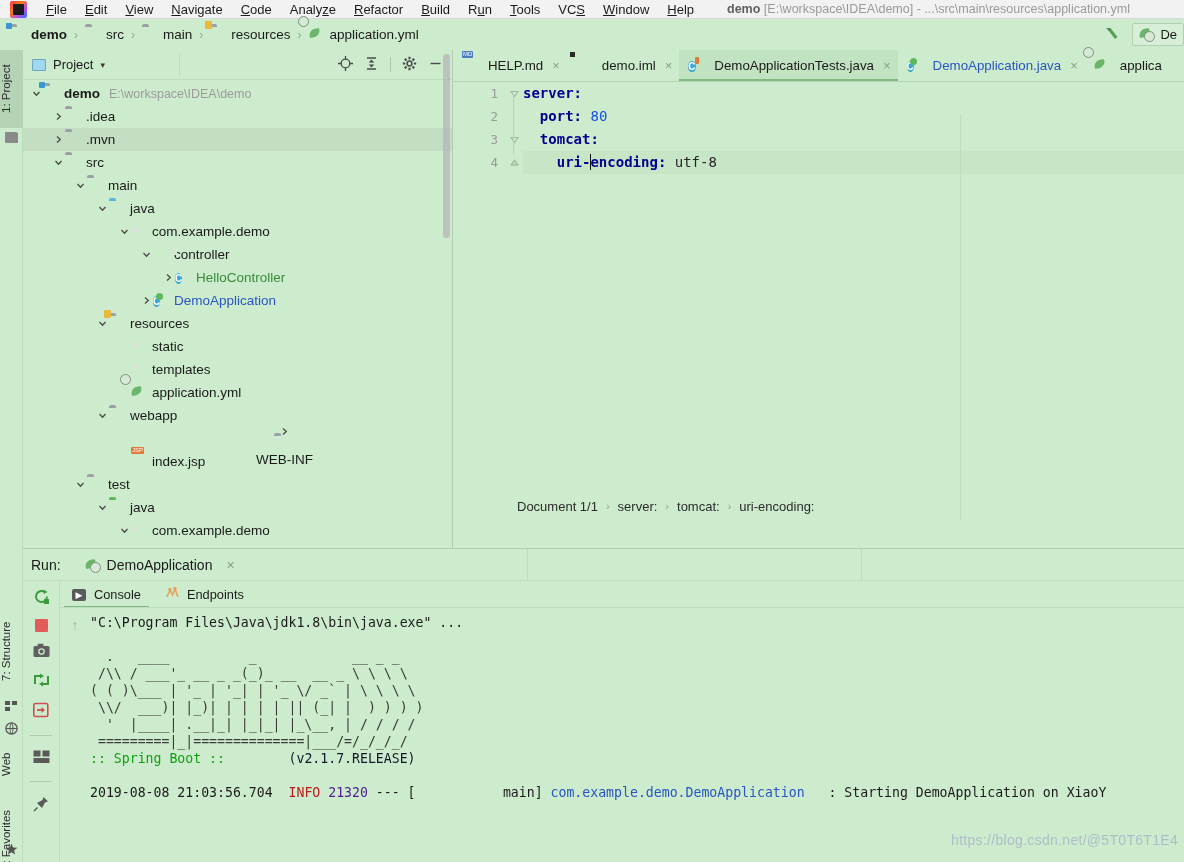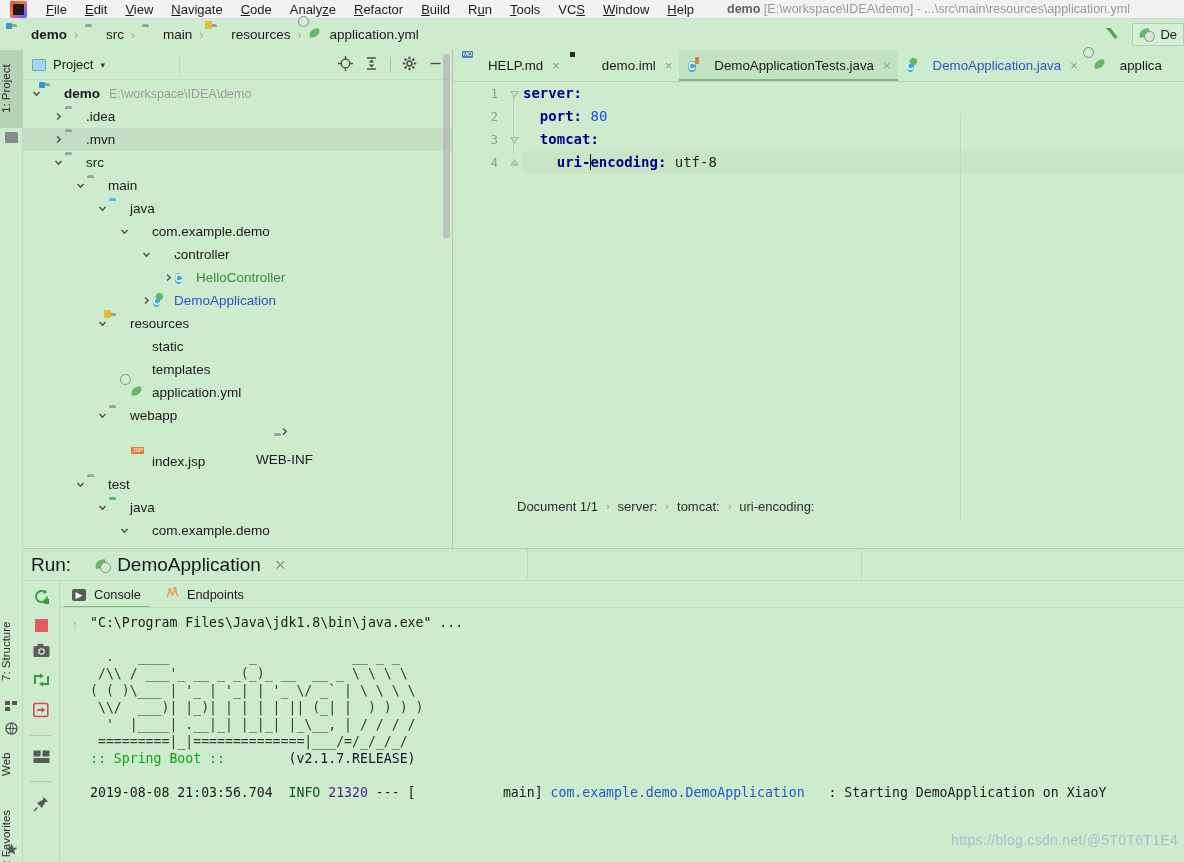--- a/index.html
+++ b/index.html
@@ -148,21 +148,21 @@
     color: #2b2b2b;
   }
   .editor-crumbs .sep { color: #88a788; margin: 0 8px; font-size: 11px; }
   .ed-vline { position:absolute; left:507px; top:32px; width:1px; height:406px; background:#c0dcc0;}
 
   
   .run-panel {
     position: absolute; left: 23px; top: 548px; width: 1161px; height: 314px;
     background: #cdeccd; border-top: 1px solid #b2ccb2;
   }
-  .run-head { height: 32px; display: flex; align-items: center; padding-left: 8px; font-size: 19px; }
+  .run-head { height: 32px; display: flex; align-items: center; padding-left: 8px; font-size: 14px; }
   .run-head .lbl { margin-right: 24px; }
   .run-tab { display: flex; align-items: center; gap: 6px; }
   .run-tab .x { color: #8a9d8a; margin-left: 8px; }
   .run-head-line { position:absolute; left:504px; top:0; width:1px; height:32px; background:#c0dcc0; }
   .run-head-line2 { position:absolute; left:838px; top:0; width:1px; height:32px; background:#c0dcc0; }
   .run-head-border { position:absolute; left:0; top:31px; width:1161px; height:1px; background:#c0dcc0; }
 
   .run-body { position: absolute; top: 32px; left: 0; width: 100%; height: 282px; display: flex; }
   .run-gutter {
     width: 36px; flex: none; display: flex; flex-direction: column;
@@ -181,21 +181,21 @@
   .cons-arrow { width: 30px; flex:none; text-align:center; padding-top: 8px; color:#a7c0a7; font-size: 15px; }
   .cons-text {
     flex: 1; font-family: "DejaVu Sans Mono", monospace; font-size: 13.2px;
     line-height: 17px; white-space: pre; padding-top: 6px; overflow: hidden; color: #1b1b1b;
   }
   .cons-text .cmd { color: #1b1b1b; }
   .cons-text .banner { color: #3b3b3b; }
   .cons-text .sb { color: #12a012; }
   .cons-text .ver { color: #0f172a; }
   .logline { color:#1b1b1b; }
-  .log-info { color: #14532d; }
+  .log-info { color: #b91c1c; }
   .log-pid { color: #4c1d95; }
   .log-cls { color: #2a55c4; }
 
   .watermark {
     position: absolute; right: 6px; bottom: 14px; font-size: 14px;
     color: rgba(150,150,200,.55); letter-spacing: .3px; pointer-events: none;
     font-family: "Liberation Sans", sans-serif;
   }
 
   

